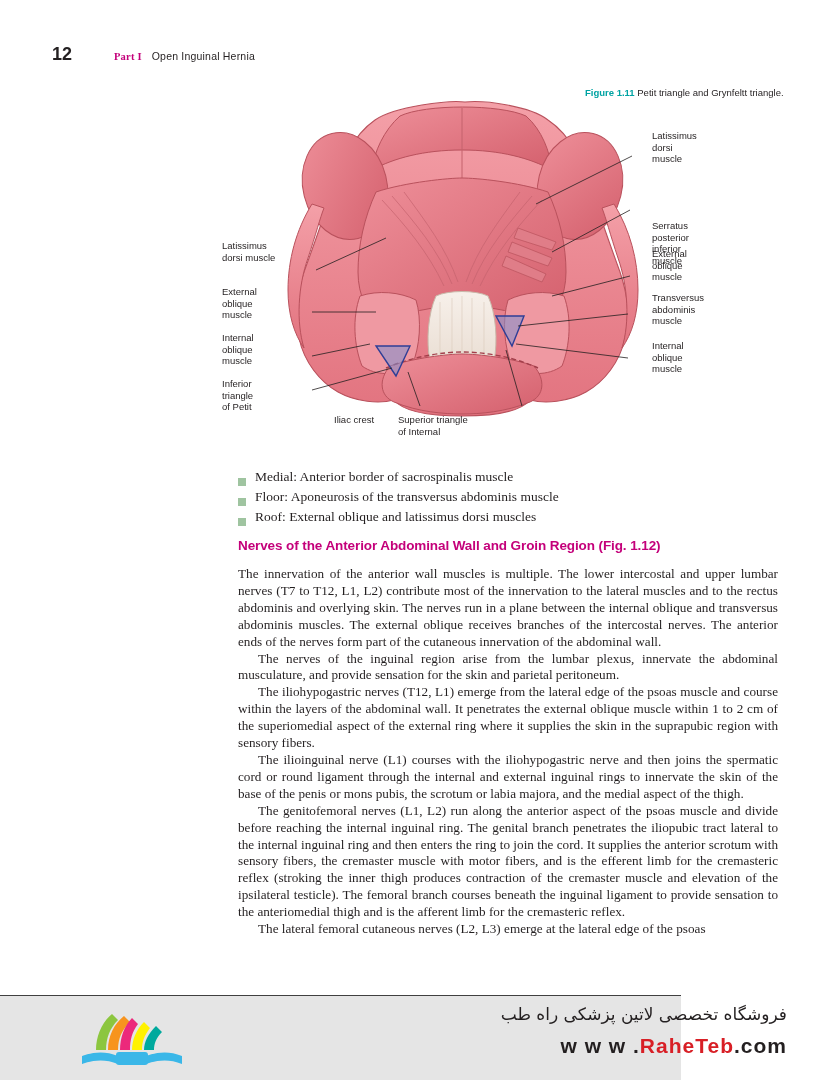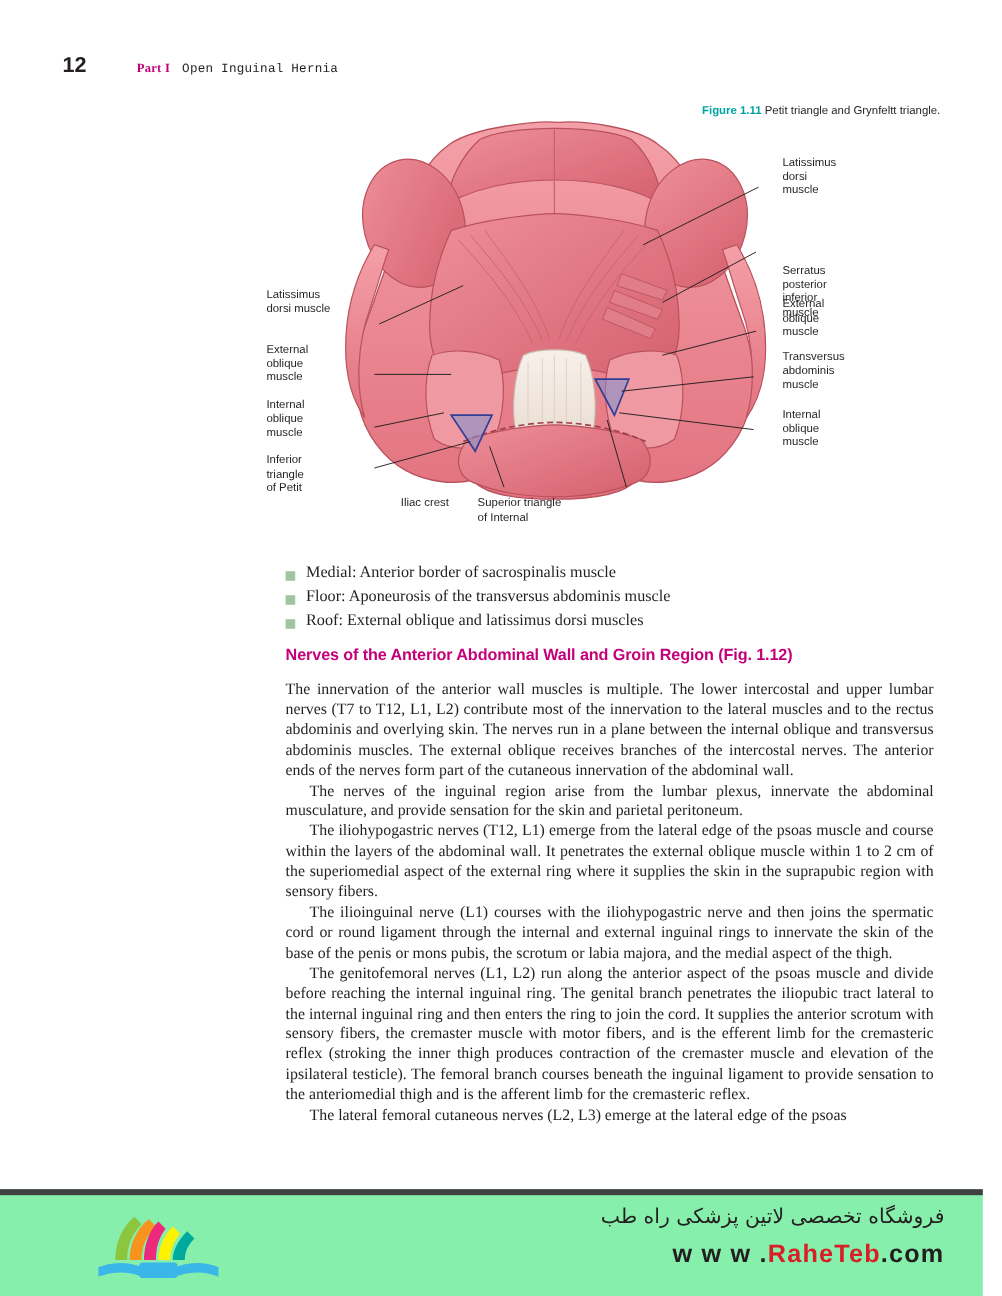--- a/index.html
+++ b/index.html
@@ -41,21 +41,21 @@
   }
   .part-label {
     font-family: Liberation Serif, serif;
     font-weight: bold;
     font-size: 10.5px;
     color: #c4007a;
     letter-spacing: .2px;
     margin-right: 10px;
   }
   .part-title {
-    font-family: Liberation Mono, monospace;
+    font-family: Liberation Sans, sans-serif;
     font-size: 10.5px;
     color: #231f20;
     letter-spacing: .2px;
   }
 
   
   .figure-block {
     position: absolute;
     top: 80px;
     left: 180px;
@@ -102,21 +102,21 @@
 
   
   .bullets {
     position: absolute;
     top: 468px;
     left: 238px;
     width: 520px;
   }
   .bullet-row {
     display: flex;
-    align-items: center;
+    align-items: flex-end;
     margin-bottom: 2px;
   }
   .bullet-sq {
     width: 8px;
     height: 8px;
     background: #9fc4a0;
     margin-top: 5px;
     margin-right: 9px;
     flex: 0 0 auto;
   }
@@ -166,24 +166,24 @@
     height: 26px;
     background: linear-gradient(to bottom, rgba(255,255,255,0), #ffffff 80%);
     pointer-events: none;
   }
 
   
   .footer {
     position: absolute;
     left: 0;
     bottom: 0;
-    width: 819px;
+    width: 681px;
     height: 84px;
-    background: #86efac;
-    border-top: 5px solid #404040;
+    background: #e5e5e5;
+    border-top: 1px solid #404040;
   }
   .footer-inner {
     position: relative;
     width: 835px;
     height: 84px;
   }
   .logo {
     position: absolute;
     left: 72px;
     top: 10px;

